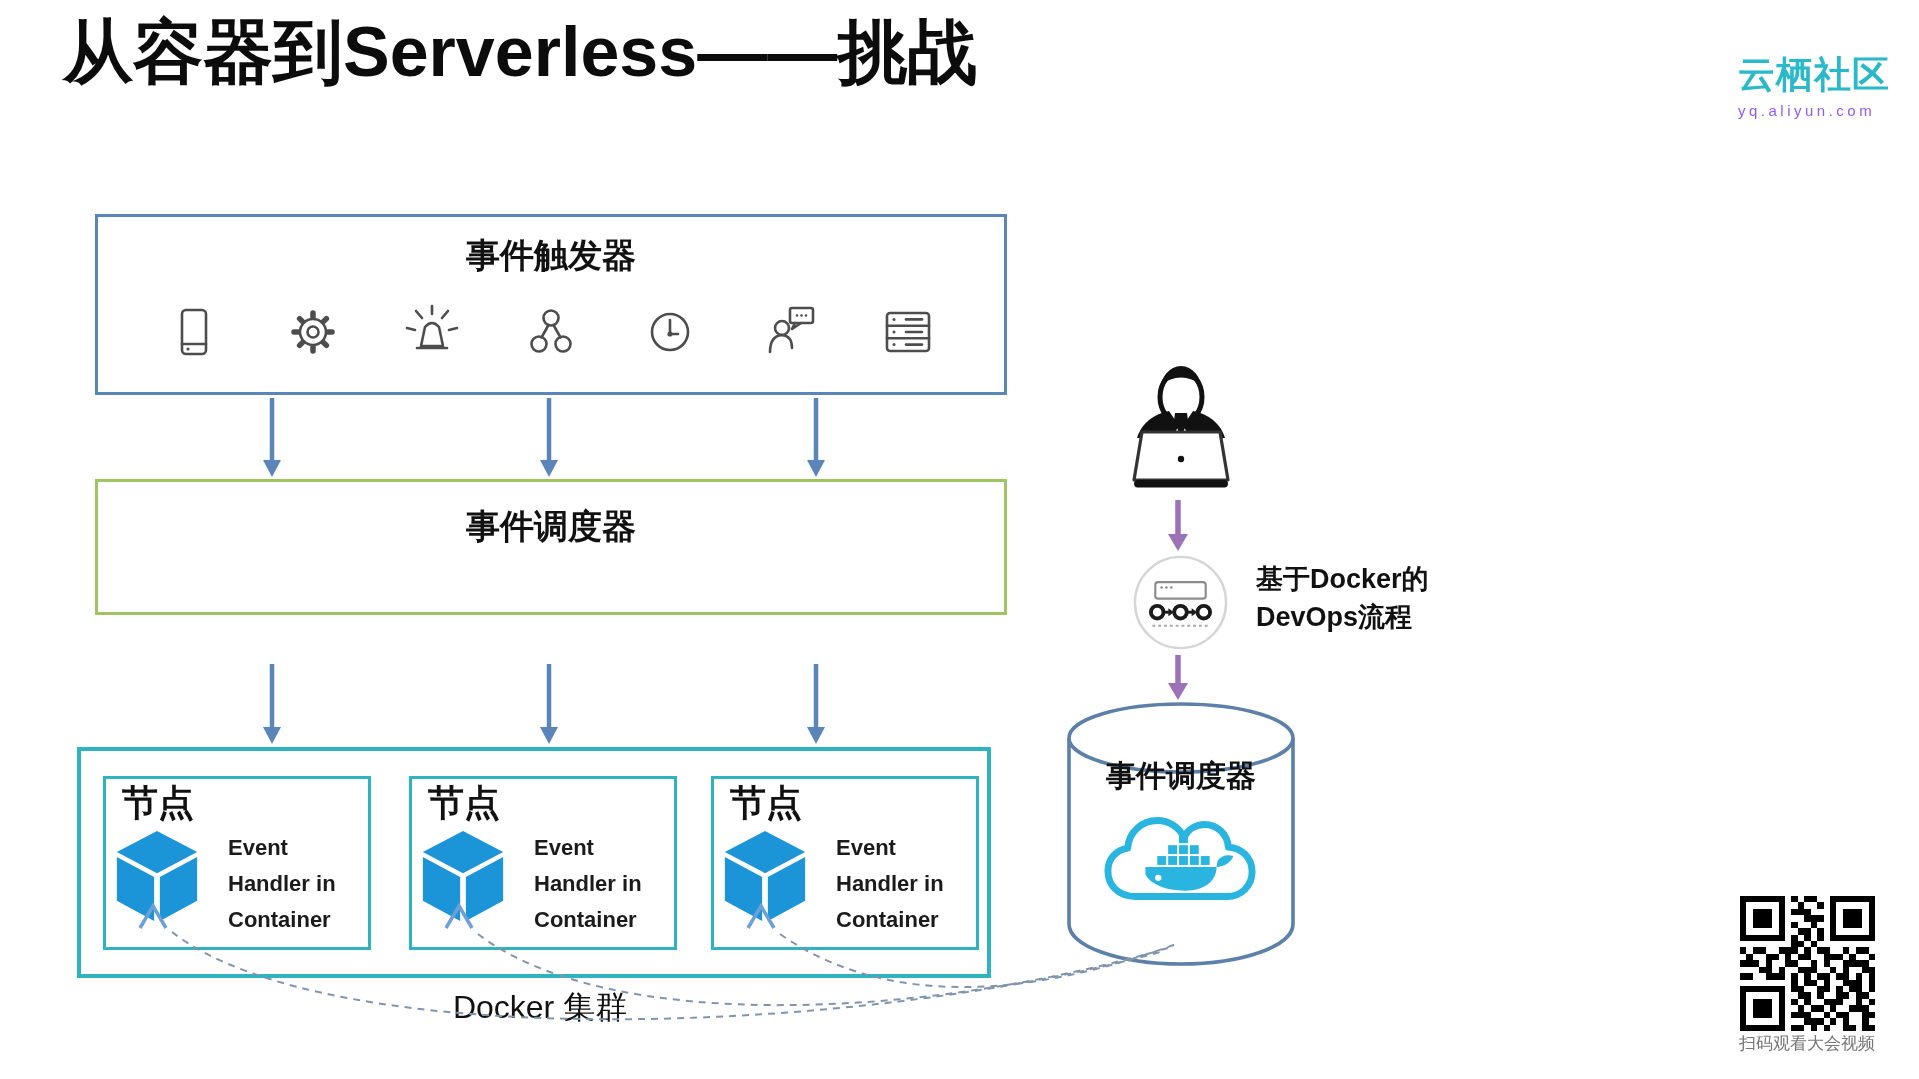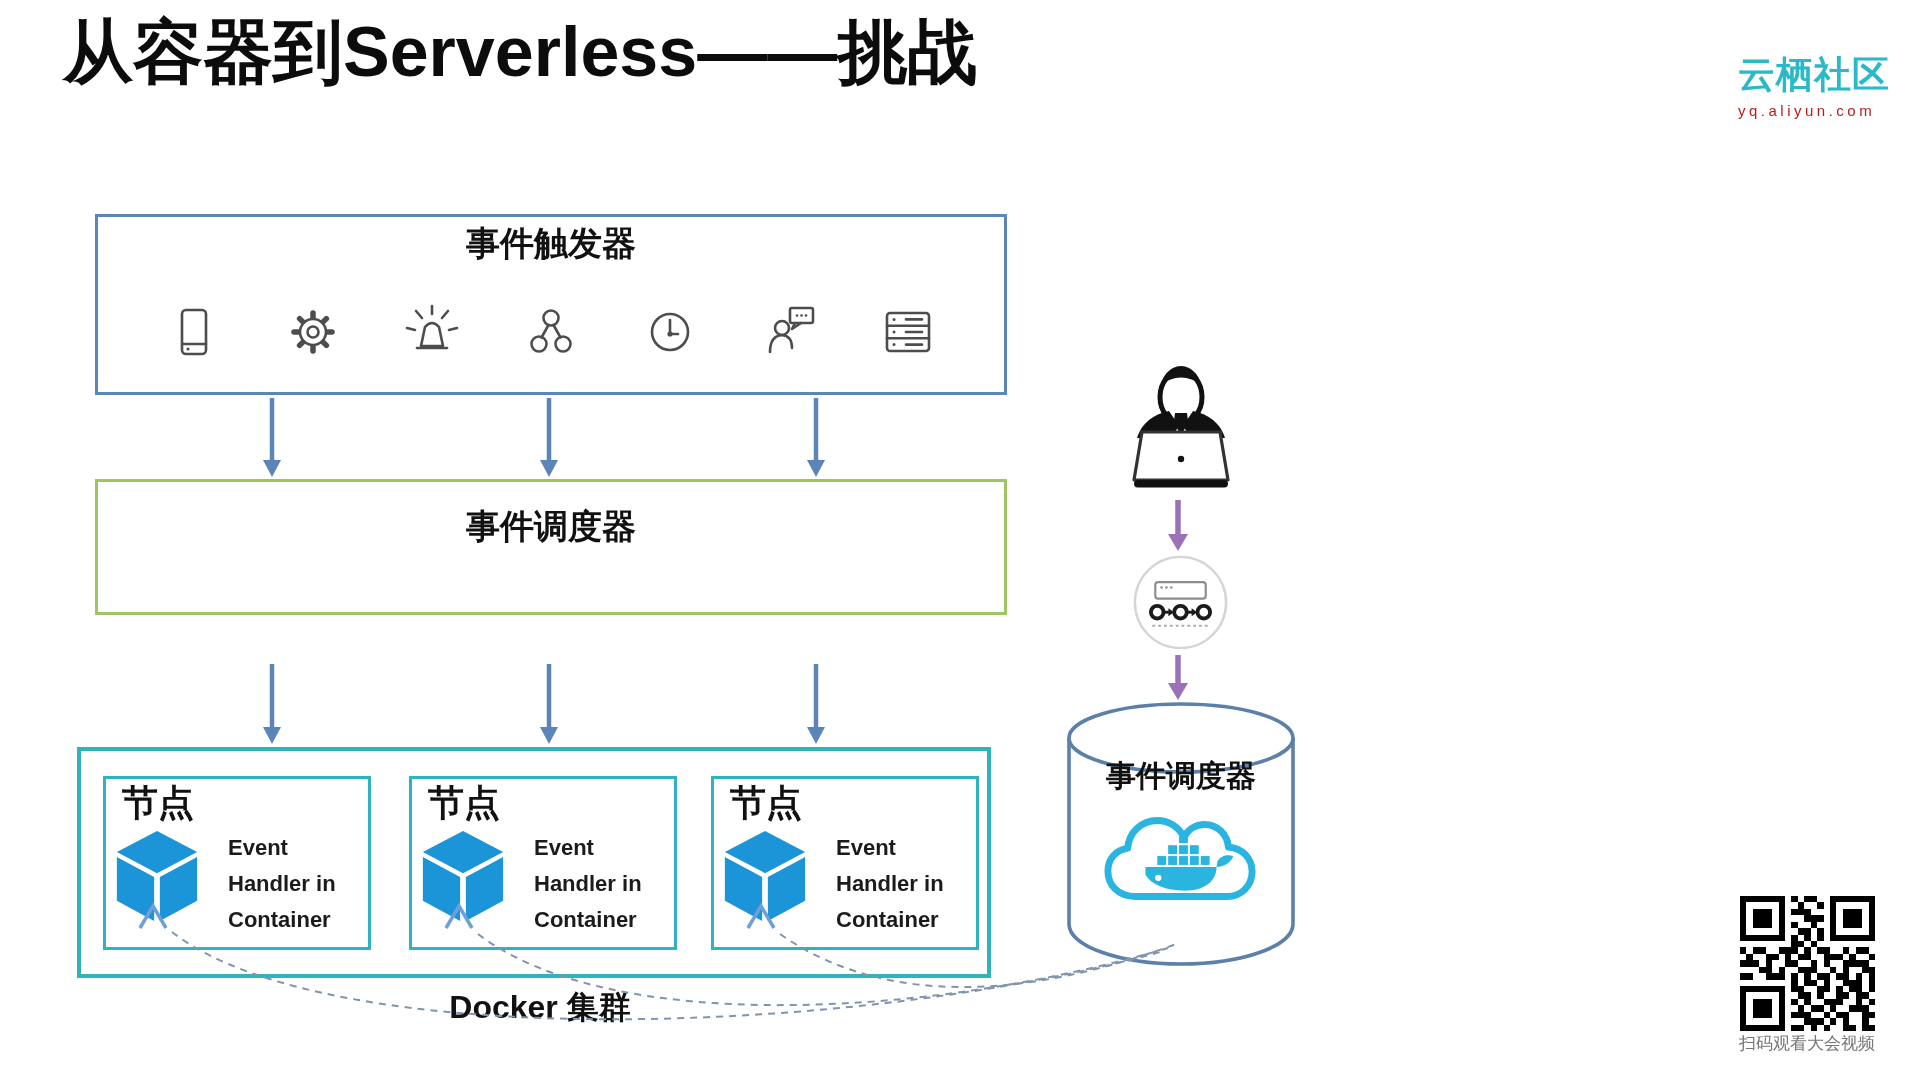--- a/index.html
+++ b/index.html
@@ -6,41 +6,41 @@
   html,body { background:#fff; }
   body { font-family:"Liberation Sans","DejaVu Sans",sans-serif; }
   .slide { position:relative; width:1919px; height:1079px; background:#fff; overflow:hidden; }
 
   
   .page-title { position:absolute; left:63px; top:6px; font-size:70px; font-weight:600; color:#0c0c0c; white-space:nowrap; }
 
   
   .logo { position:absolute; left:1738px; top:50px; width:170px; text-align:left; }
   .logo-name { font-size:37px; font-weight:700; color:#2ab9c9; letter-spacing:1px; }
-  .logo-domain { font-size:15px; color:#b91c1c; letter-spacing:3.5px; margin-top:2px; }
+  .logo-domain { font-size:15px; color:#8b5cf6; letter-spacing:3.5px; margin-top:2px; }
 
   
   .box-title { text-align:center; font-size:34px; font-weight:700; color:#111; }
   .trigger-box { position:absolute; left:95px; top:214px; width:912px; height:181px; border:3px solid #5b87b8; background:#fff; }
-  .trigger-box .box-title { margin-top:4px; }
+  .trigger-box .box-title { margin-top:16px; }
   .icon-row { position:absolute; left:0; top:84px; width:100%; padding:0 66px; display:flex; justify-content:space-between; align-items:center; }
   .t-icon { width:60px; height:62px; display:block; }
 
   .scheduler-box { position:absolute; left:95px; top:479px; width:912px; height:136px; border:3px solid #9fc563; background:#fff; }
   .scheduler-box .box-title { margin-top:22px; }
 
   .cluster-box { position:absolute; left:77px; top:747px; width:914px; height:231px; border:4px solid #2fb3bf; background:#fff; }
   .node-box { position:absolute; top:25px; width:268px; height:174px; border:3px solid #2fb3bf; background:#fff; }
   .node-box.n1 { left:22px; } .node-box.n2 { left:328px; } .node-box.n3 { left:630px; }
   .node-label { margin:0 0 0 16px; font-size:36px; font-weight:700; color:#111; }
   .node-content { display:flex; gap:28px; margin:0 0 0 8px; align-items:flex-start; }
   .cube-svg { width:86px; height:96px; flex:0 0 auto; }
   .handler-text { font-size:22px; font-weight:700; color:#1b1b1b; line-height:36px; width:152px; margin-top:2px; }
 
-  .docker-caption { position:absolute; left:330px; top:986px; width:420px; text-align:center; font-size:32px; font-weight:700; color:#111; }
+  .docker-caption { position:absolute; left:330px; top:986px; width:420px; text-align:center; font-size:32px; font-weight:400; color:#111; }
 
   
   .person-svg { position:absolute; left:1119px; top:352px; width:120px; height:150px; }
   .dev-label { position:absolute; left:1256px; top:424px; width:180px; font-size:28px; font-weight:700; line-height:38px; color:#111; }
   .devops-svg { position:absolute; left:1132px; top:554px; width:97px; height:97px; }
   .devops-label { position:absolute; left:1256px; top:560px; width:205px; font-size:27px; font-weight:700; line-height:38px; color:#111; }
 
   .cylinder-wrap { position:absolute; left:1064px; top:698px; width:234px; height:275px; }
   .cylinder-svg { position:absolute; left:0; top:0; width:234px; height:275px; }
   .registry-label { position:absolute; left:0; top:58px; width:234px; text-align:center; font-size:30px; font-weight:700; color:#111; }
@@ -210,20 +210,21 @@
     <circle cx="40.5" cy="34.5" r="1.3" fill="#8c8c8c"></circle>
     <circle cx="26" cy="60" r="6.5" fill="#fff" stroke="#1a1a1a" stroke-width="4"></circle>
     <circle cx="50" cy="60" r="6.5" fill="#fff" stroke="#1a1a1a" stroke-width="4"></circle>
     <circle cx="74" cy="60" r="6.5" fill="#fff" stroke="#1a1a1a" stroke-width="4"></circle>
     <line x1="33.5" y1="60" x2="38" y2="60" stroke="#1a1a1a" stroke-width="3"></line>
     <polygon points="37.5,55.8 43.2,60 37.5,64.2" fill="#1a1a1a"></polygon>
     <line x1="57.5" y1="60" x2="62" y2="60" stroke="#1a1a1a" stroke-width="3"></line>
     <polygon points="61.5,55.8 67.2,60 61.5,64.2" fill="#1a1a1a"></polygon>
     <line x1="21" y1="74" x2="79" y2="74" stroke="#ababab" stroke-width="2" stroke-dasharray="3,3"></line>
   </svg>
+  <div class="devops-label">基于Docker的DevOps流程</div>
 
   <div class="cylinder-wrap">
     <svg class="cylinder-svg" viewBox="0 0 234 275">
       <path d="M5,40 L5,226 A112,40 0 0 0 229,226 L229,40" fill="#fff" stroke="#5c80a8" stroke-width="3.6"></path>
       <ellipse cx="117" cy="40" rx="112" ry="34" fill="#fff" stroke="#5c80a8" stroke-width="3.6"></ellipse>
     </svg>
     <div class="registry-label">事件调度器</div>
     <svg class="docker-logo-svg" viewBox="0 0 160 120">
       <path d="M34,96 C16,96 6,84 6,70 C6,58 14,49 26,47 C27,31 40,19 56,19 C68,19 78,26 83,36 C87,28 95,23 104,23 C117,23 127,33 128,46 C142,47 152,57 152,71 C152,85 141,96 127,96 Z" fill="#fff" stroke="#29b5e0" stroke-width="7" stroke-linejoin="round"></path>
       <path d="M44,66 L116,66 C116,80 104,90 84,90 C64,90 50,84 44,74 Z" fill="#29b5e0"></path>

